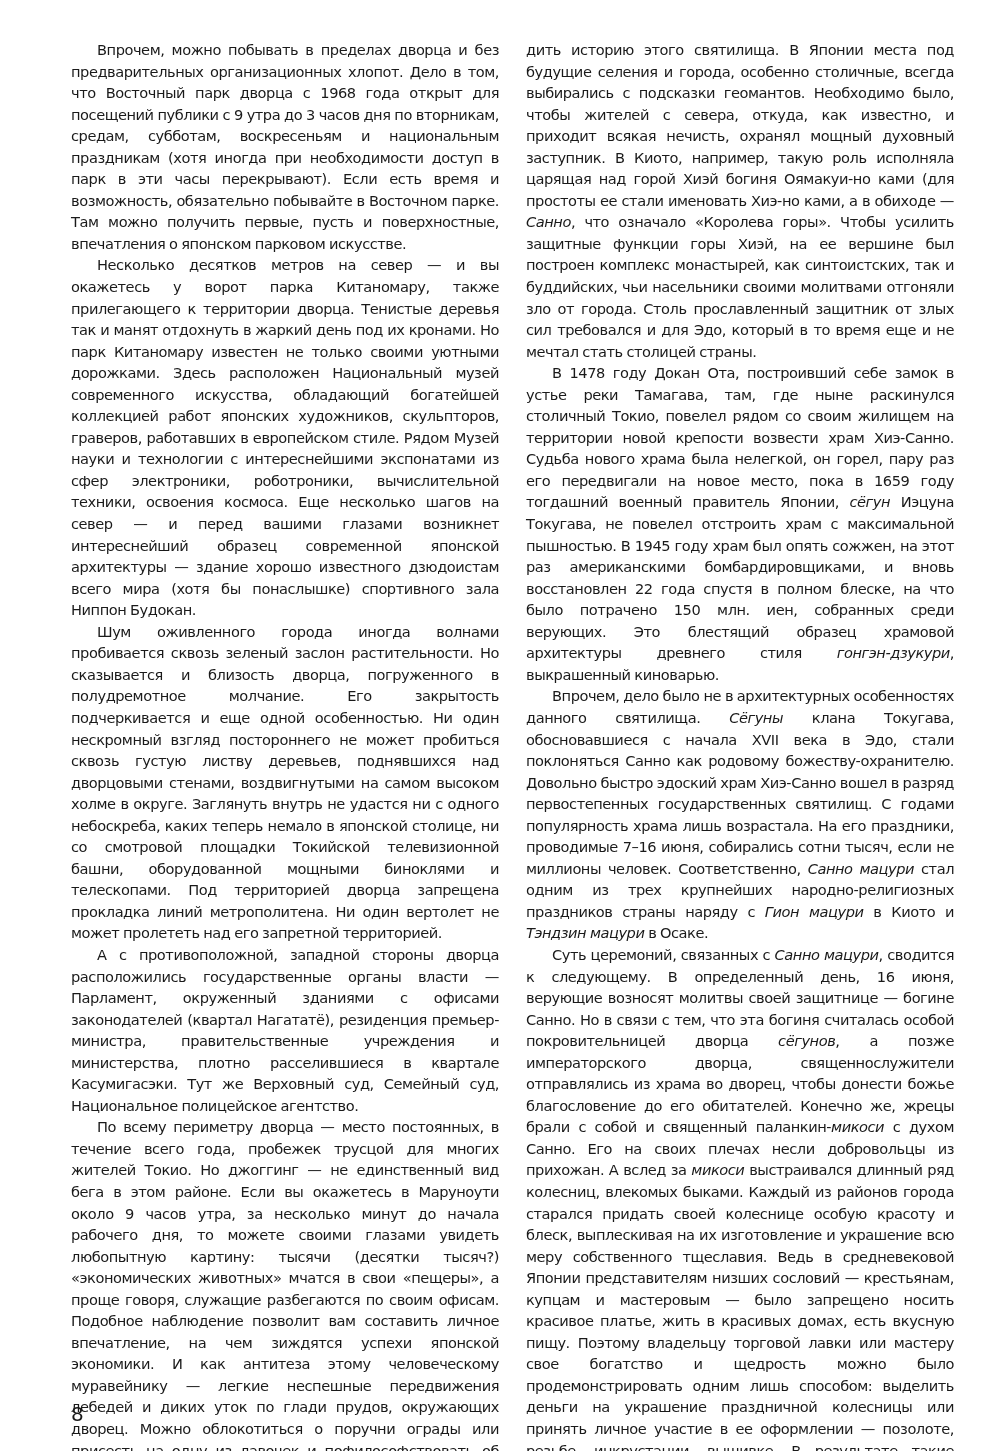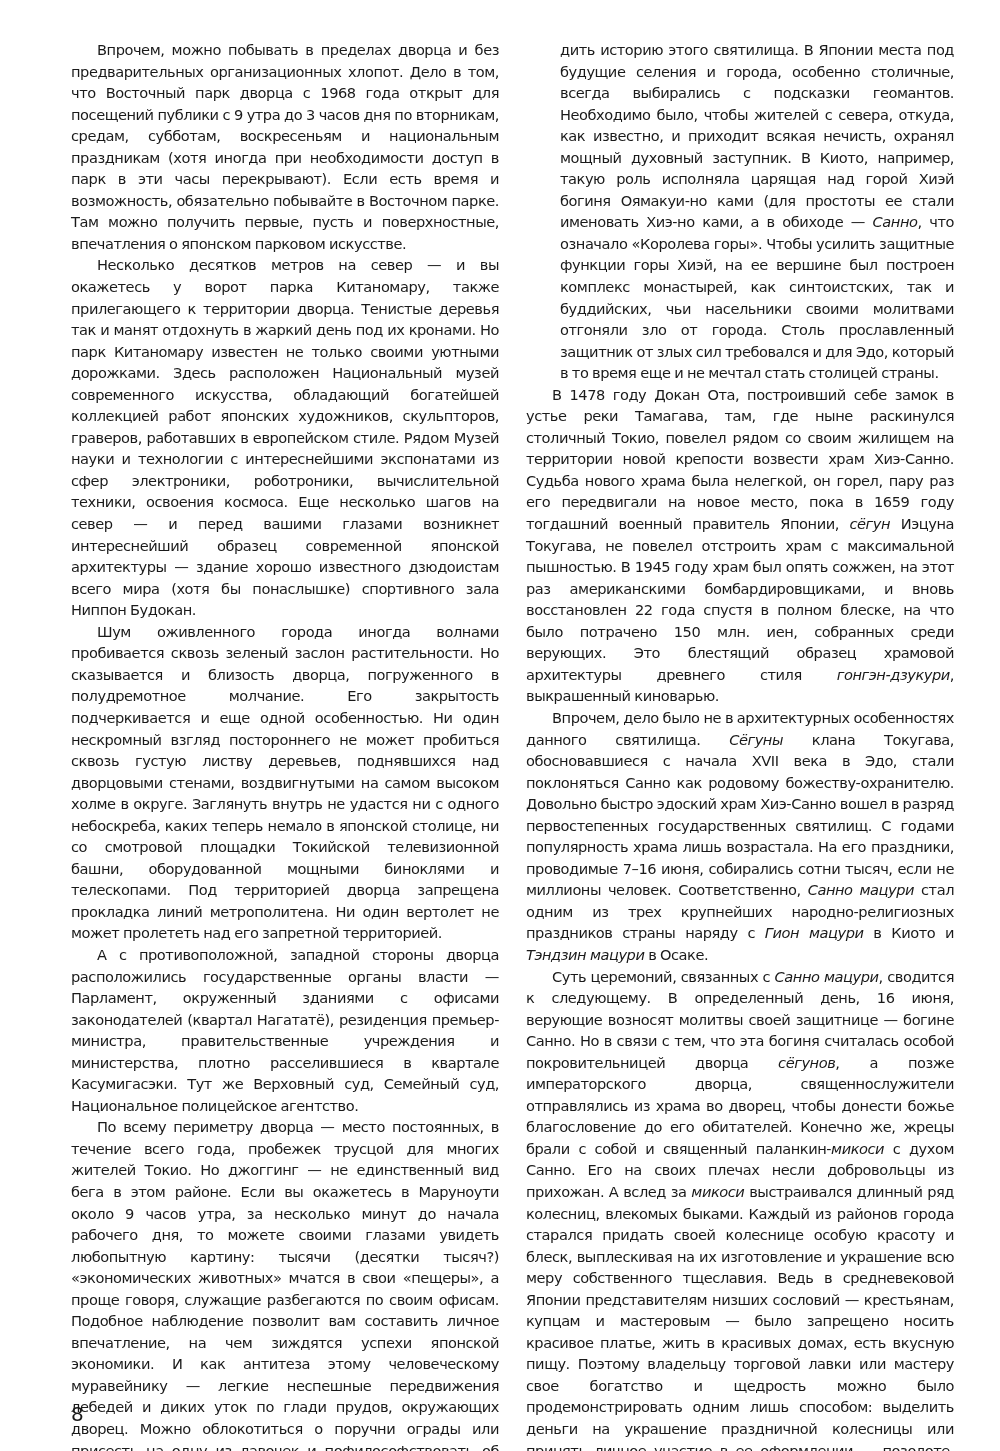--- a/index.html
+++ b/index.html
@@ -11,21 +11,21 @@
   .col {
     position: absolute; top: 39px; width: 428px;
     font-family: "DejaVu Sans", sans-serif;
     font-size: 14.6px; line-height: 21.55px;
     text-align: justify; letter-spacing: -0.45px; word-spacing: -0.5px;
     hyphens: manual;
   }
   .col.left { left: 71px; }
   .col.right { left: 526px; }
   .col p { margin: 0; text-indent: 26px; }
-  .col p.cont { text-indent: 0; margin-left: 34px; }
+  .col p.cont { text-indent: 0; }
   .col em { font-style: italic; }
   .page-number {
     position: absolute; left: 71px; top: 1402px;
     font-family: "DejaVu Sans", sans-serif; font-size: 20px; color: #1a1a1a;
   }
 </style>
 </head>
 <body>
 
 <div class="page">

